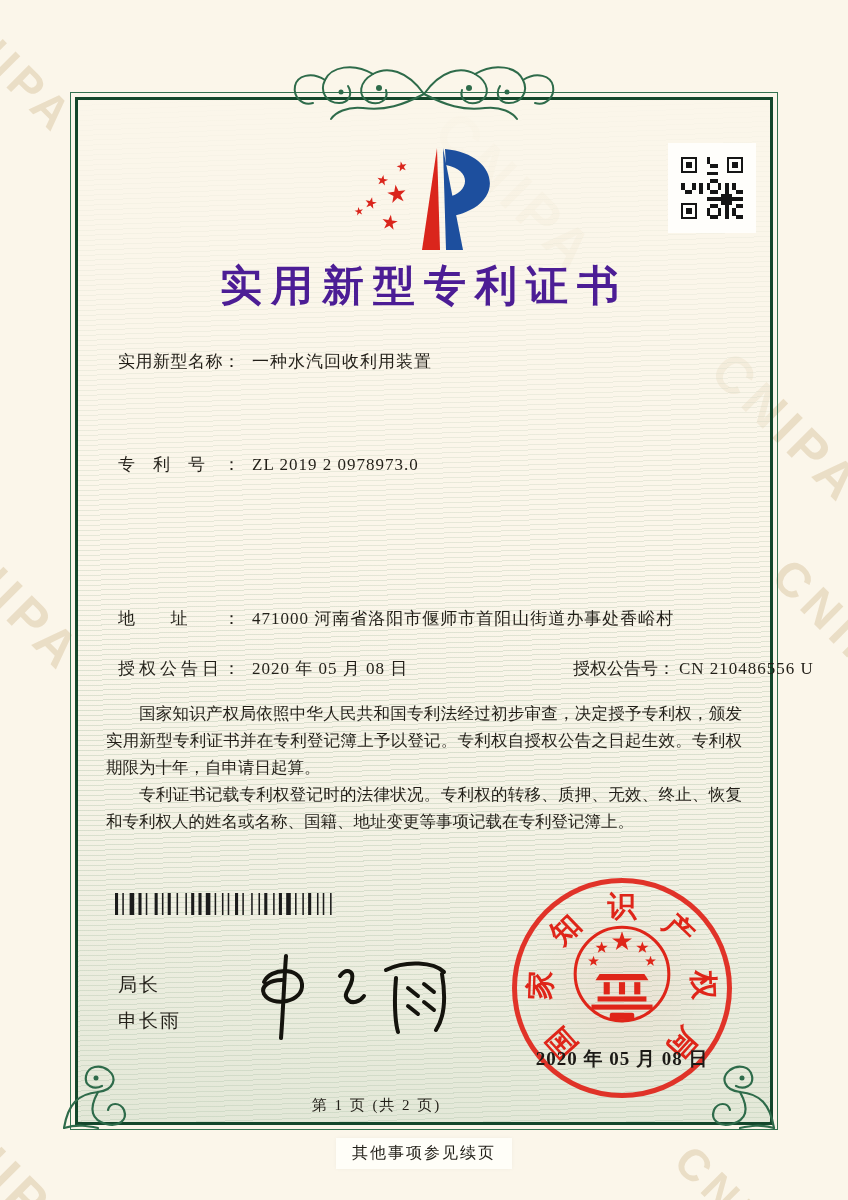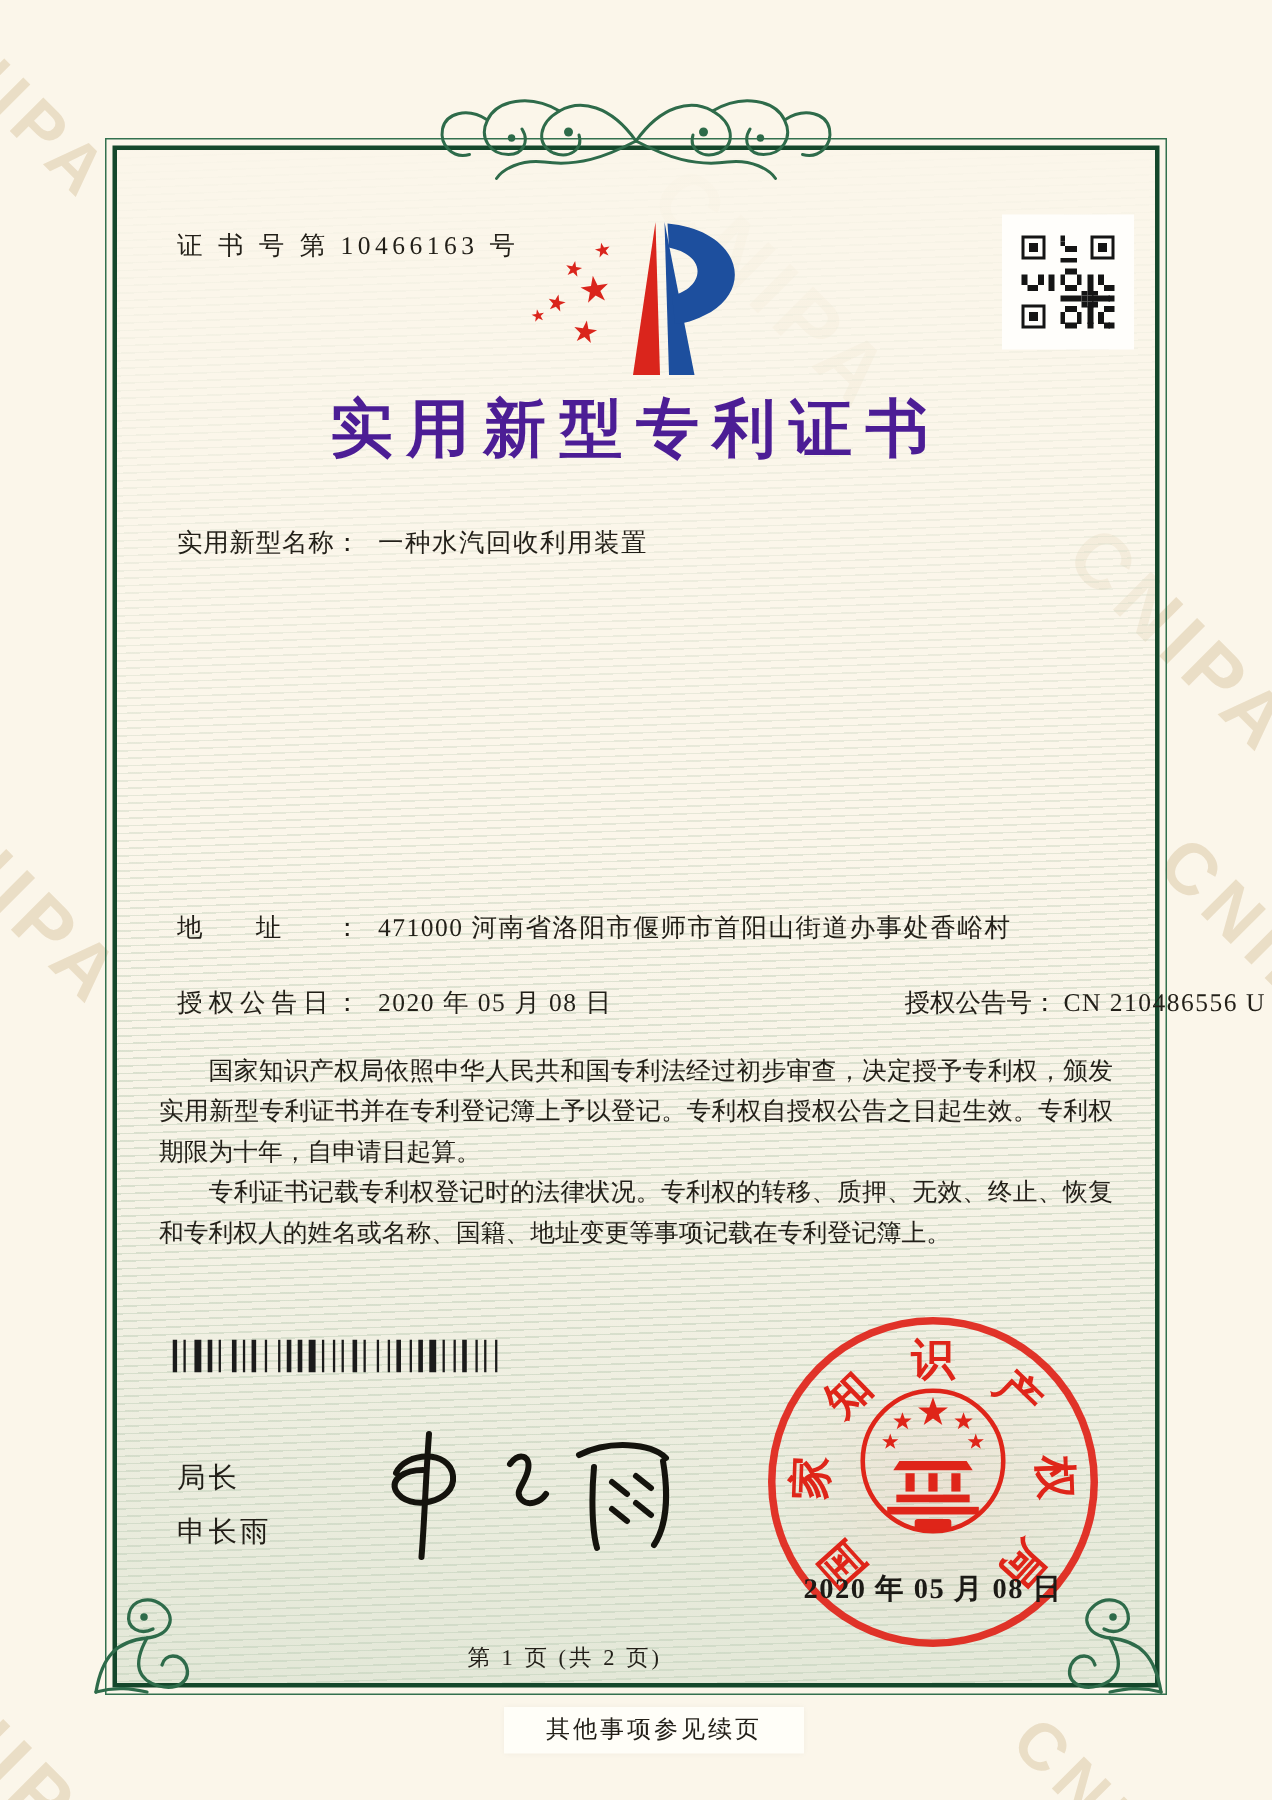--- a/index.html
+++ b/index.html
@@ -31,21 +31,21 @@
   .qr-grid i{position:absolute;background:#151515;}
   .finder{position:absolute;width:12px;height:12px;border:2.5px solid #151515;}
   .finder::after{content:'';position:absolute;left:2.8px;top:2.8px;width:6.5px;height:6.5px;background:#151515;}
   .title{position:absolute;left:70px;top:258px;width:708px;text-align:center;z-index:4;
       font-size:42px;font-weight:bold;letter-spacing:9px;color:#4c1d95;}
 
   
   .frow{position:absolute;left:118px;z-index:4;font-size:17px;white-space:nowrap;}
   .f-label{display:inline-block;width:122px;text-align:justify;text-align-last:justify;letter-spacing:0;}
   .f-value{margin-left:12px;letter-spacing:1px;}
-  .grant2{position:absolute;left:455px;top:0;margin-left:30px;}
+  .grant2{position:absolute;left:455px;top:0;}
 
   
   .body-text{position:absolute;left:106px;top:700px;width:636px;z-index:4;
       font-size:16.5px;line-height:1.64;text-align:justify;}
   .body-text p{margin:0;text-indent:2em;}
 
   
   .barcode{position:absolute;left:115px;top:893px;z-index:4;}
   .director{position:absolute;left:118px;z-index:4;font-size:19px;letter-spacing:2px;}
   .sig{position:absolute;left:248px;top:942px;z-index:5;}
@@ -57,21 +57,21 @@
   .seal-arc span{position:absolute;left:50%;top:50%;width:32px;height:34px;margin:-17px 0 0 -16px;
       text-align:center;font-size:29px;font-weight:bold;color:#df2519;transform-origin:center;}
   .emblem{position:absolute;left:50%;top:34px;transform:translateX(-50%);}
   .seal-date{position:absolute;left:-10px;top:163px;width:230px;text-align:center;z-index:7;
       font-size:19px;color:#1c1a16;letter-spacing:1px;font-weight:bold;white-space:nowrap;}
 
   
   .page-info{position:absolute;left:70px;top:1096px;width:613px;text-align:center;z-index:4;
       font-size:15px;letter-spacing:2px;}
   .cont-note{position:absolute;left:336px;top:1138px;z-index:4;background:#fffef8;
-      padding:5px 28px;font-size:16px;letter-spacing:2px;box-shadow:0 0 4px rgba(0,0,0,0.04);}
+      padding:5px 16px;font-size:16px;letter-spacing:2px;box-shadow:0 0 4px rgba(0,0,0,0.04);}
 </style>
 </head>
 <body>
 
 <div class="page">
 
   <div class="wm" style="left:-34px;top:-14px;font-size:46px;">CNIPA</div>
   <div class="wm" style="left:468px;top:98px;font-size:56px;color:rgba(205,178,130,0.30);">CNIPA</div>
   <div class="wm" style="left:742px;top:340px;font-size:52px;">CNIPA</div>
   <div class="wm" style="left:-38px;top:508px;font-size:52px;">CNIPA</div>
@@ -114,21 +114,20 @@
   </svg>
   <svg class="flourish" style="left:702px;top:1054px;" width="78" height="78" viewBox="0 0 78 78">
     <g transform="translate(78,0) scale(-1,1)" fill="none" stroke="#2e6b4a" stroke-width="2.2" stroke-linecap="round">
       <path d="M6,74 C10,50 20,40 40,38 C56,36 60,24 50,16 C42,10 30,12 28,22 C26,32 36,36 44,32"></path>
       <path d="M40,38 C30,56 34,66 48,70 C60,73 70,67 66,56 C62,48 52,48 50,56"></path>
       <path d="M6,74 C20,70 30,72 40,74"></path>
       <circle cx="38" cy="24" r="2.5" fill="#2e6b4a" stroke="none"></circle>
     </g>
   </svg>
 
-  <div class="cert-no">证 书 号 第 10466163 号</div>
 
   <div class="logo">
     <svg width="152" height="110" viewBox="0 0 152 110">
       <polygon points="87,4 72,106 90,106" fill="#da251c"></polygon>
       <polygon points="93,4 96,106 113,106" fill="#1d4f9e"></polygon>
       <path d="M95,5 C140,9 154,45 124,64 C113,70 105,72 100,72 L98,53 C118,49 124,27 96,21 Z" fill="#1d4f9e"></path>
     </svg>
     <span class="star" style="left:46px;top:16px;font-size:13px;transform:rotate(-12deg);">★</span>
     <span class="star" style="left:26px;top:30px;font-size:14px;transform:rotate(10deg);">★</span>
     <span class="star" style="left:36px;top:38px;font-size:24px;transform:rotate(-8deg);">★</span>
@@ -208,20 +207,23 @@
         <i style="left:54.7px;top:58.4px;width:3.9px;height:3.9px"></i>
         <i style="left:58.4px;top:58.4px;width:3.9px;height:3.9px"></i>
       </div>
   </div>
 
   <div class="title">实用新型专利证书</div>
 
   <div class="frow" style="top:350px;">
     <span class="f-label">实用新型名称：</span><span class="f-value">一种水汽回收利用装置</span>
   </div>
+  <div class="frow" style="top:453px;">
+    <span class="f-label">专利号：</span><span class="f-value">ZL 2019 2 0978973.0</span>
+  </div>
   <div class="frow" style="top:607px;">
     <span class="f-label">地址：</span><span class="f-value">471000 河南省洛阳市偃师市首阳山街道办事处香峪村</span>
   </div>
   <div class="frow" style="top:657px;width:620px;">
     <span class="f-label">授权公告日：</span><span class="f-value">2020 年 05 月 08 日</span>
     <span class="grant2">
       <span>授权公告号：</span><span class="f-value" style="margin-left:4px;">CN 210486556 U</span>
     </span>
   </div>
 

